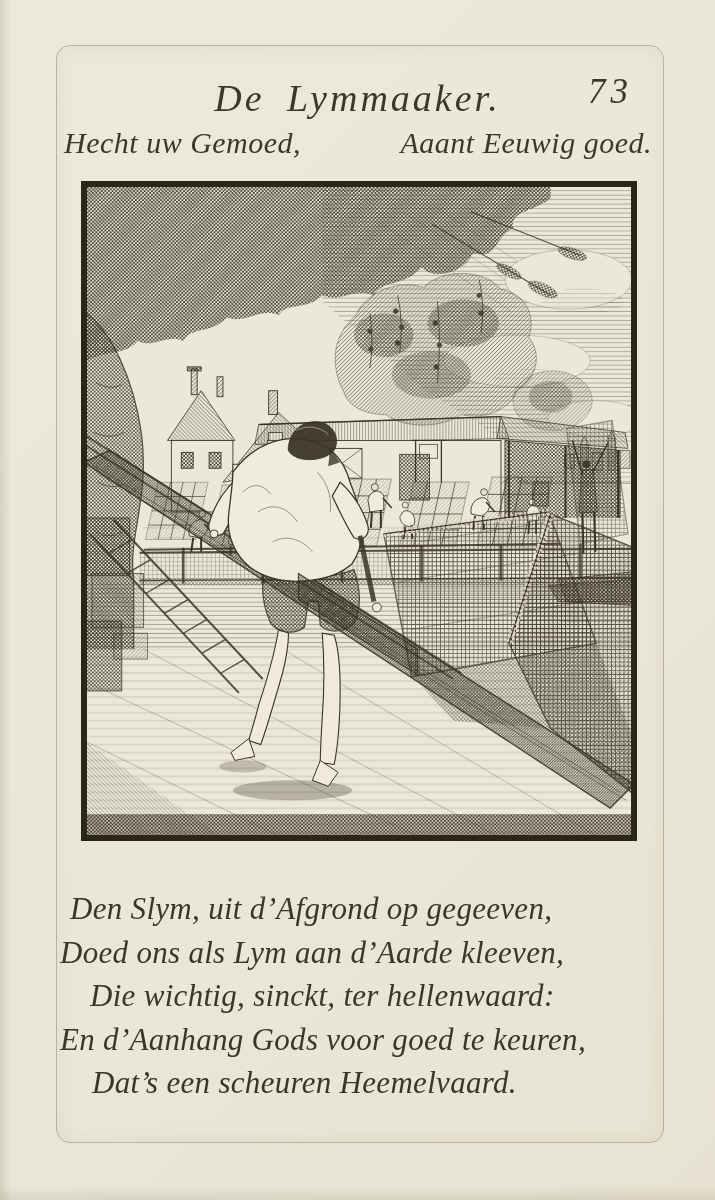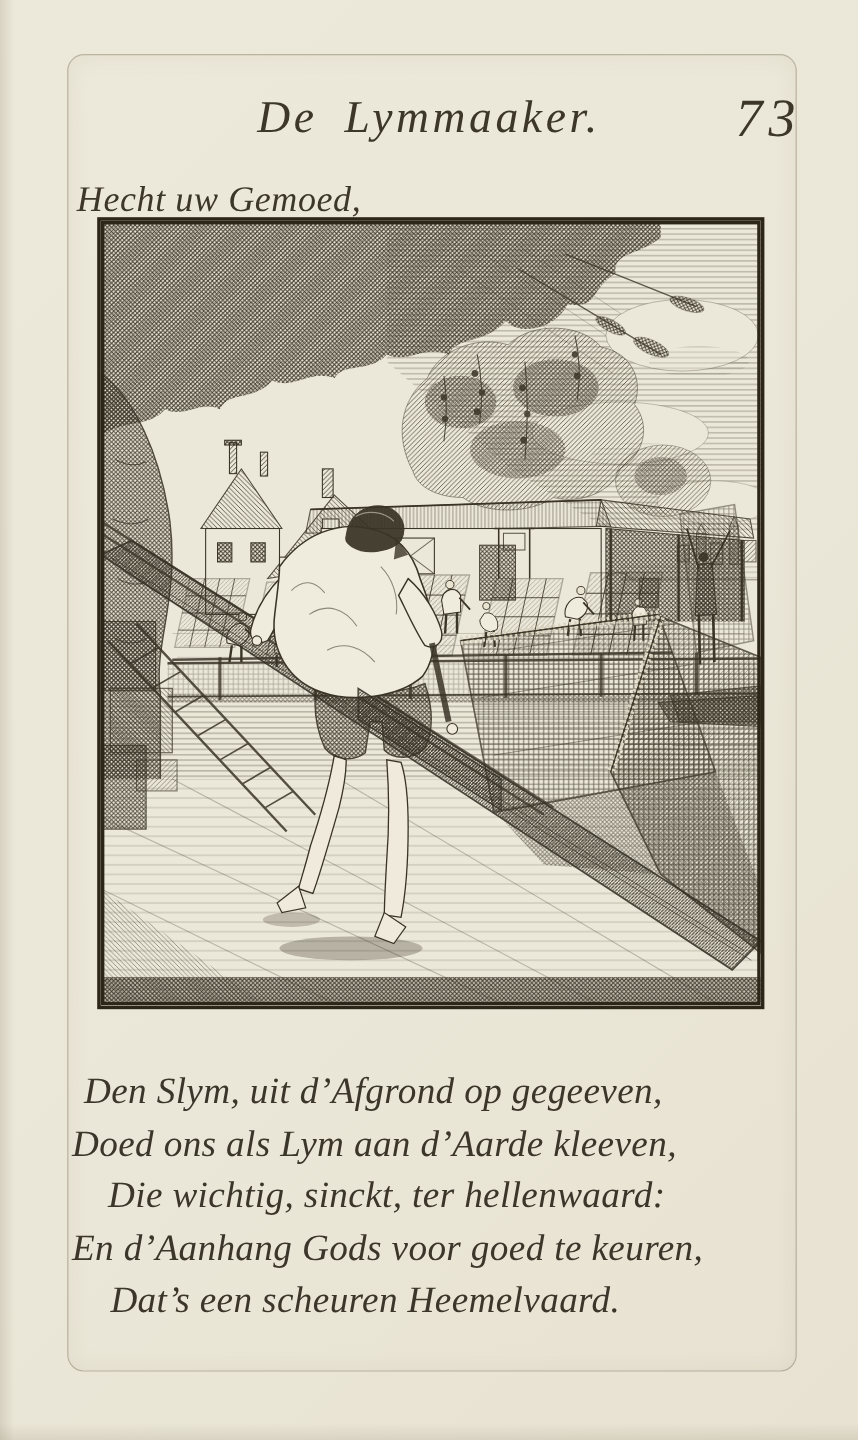--- a/index.html
+++ b/index.html
@@ -16,27 +16,27 @@
     position:absolute;left:56px;top:45px;width:606px;height:1096px;
     border:1px solid rgba(116,106,82,.42);border-radius:14px;
     box-shadow:inset 0 0 18px rgba(150,140,112,.12);
   }
   .title-row{position:absolute;left:0;top:76px;width:715px;text-align:center;}
   .print-title{
     font-style:italic;font-size:38px;letter-spacing:3px;word-spacing:10px;
     color:#3d3729;white-space:nowrap;
   }
   .page-number{
-    position:absolute;left:613px;top:72px;font-style:italic;font-size:45px;
+    position:absolute;left:588px;top:72px;font-style:italic;font-size:35px;
     letter-spacing:5px;color:#3d3729;
   }
   .motto-row{
     position:absolute;left:64px;top:126px;width:588px;display:flex;
     justify-content:space-between;font-style:italic;font-size:30px;
-    letter-spacing:.5px;color:#3d3729;white-space:nowrap;margin-top:24px;
+    letter-spacing:.5px;color:#3d3729;white-space:nowrap;
   }
   .etching{
     position:absolute;left:81px;top:181px;width:556px;height:660px;
     border:3px solid #2b2618;box-sizing:border-box;background:#ece8d9;
   }
   .etching svg{display:block;width:100%;height:100%;}
   .poem{position:absolute;left:58px;top:850px;width:610px;font-style:italic;
     font-size:31px;line-height:43.5px;letter-spacing:.3px;color:#3b352a;white-space:nowrap;margin-top:37px;}
   .poem .l1{padding-left:12px}
   .poem .l2{padding-left:2px}
@@ -51,20 +51,21 @@
 <div class="page">
   <div class="plate-mark"></div>
 
   <div class="title-row">
     <span class="print-title">De Lymmaaker.</span>
   </div>
   <div class="page-number">73</div>
 
   <div class="motto-row">
     <span>Hecht uw Gemoed,</span>
+    <span>Aaant Eeuwig goed.</span>
   </div>
 
   <figure class="etching" style="margin:0" aria-label="Etching: a glue maker seen from behind, barefoot in shirt and breeches, dragging long wooden frames across a canal-side deck past large woven drying mats; beyond the water, workers tend slanted glue-drying racks beside a shed and houses under a large tree, with a town skyline and clouded sky in the distance.">
     <svg viewBox="0 0 554 658" preserveAspectRatio="none">
       <defs>
         <pattern id="hH" patternUnits="userSpaceOnUse" width="4.5" height="4.5">
           <path d="M0 2.2 H4.5" stroke="#4a4434" stroke-width="0.75"></path>
         </pattern>
         <pattern id="hH7" patternUnits="userSpaceOnUse" width="8" height="8">
           <path d="M0 4 H8" stroke="#57503c" stroke-width="0.7"></path>

